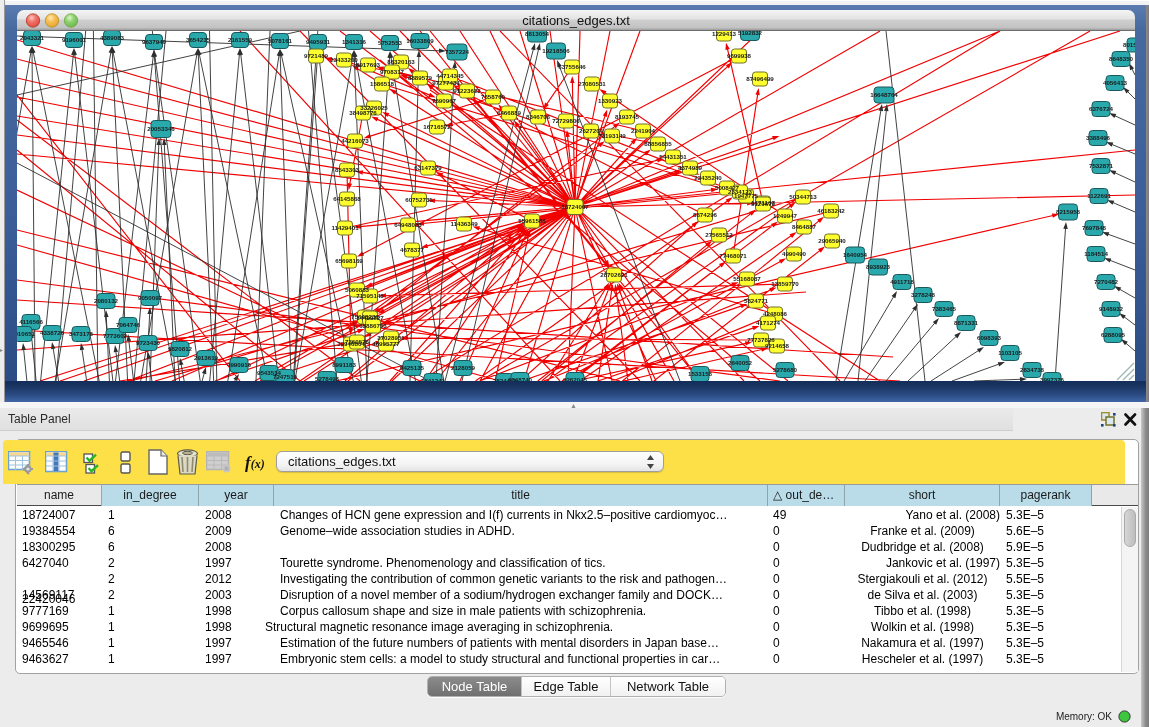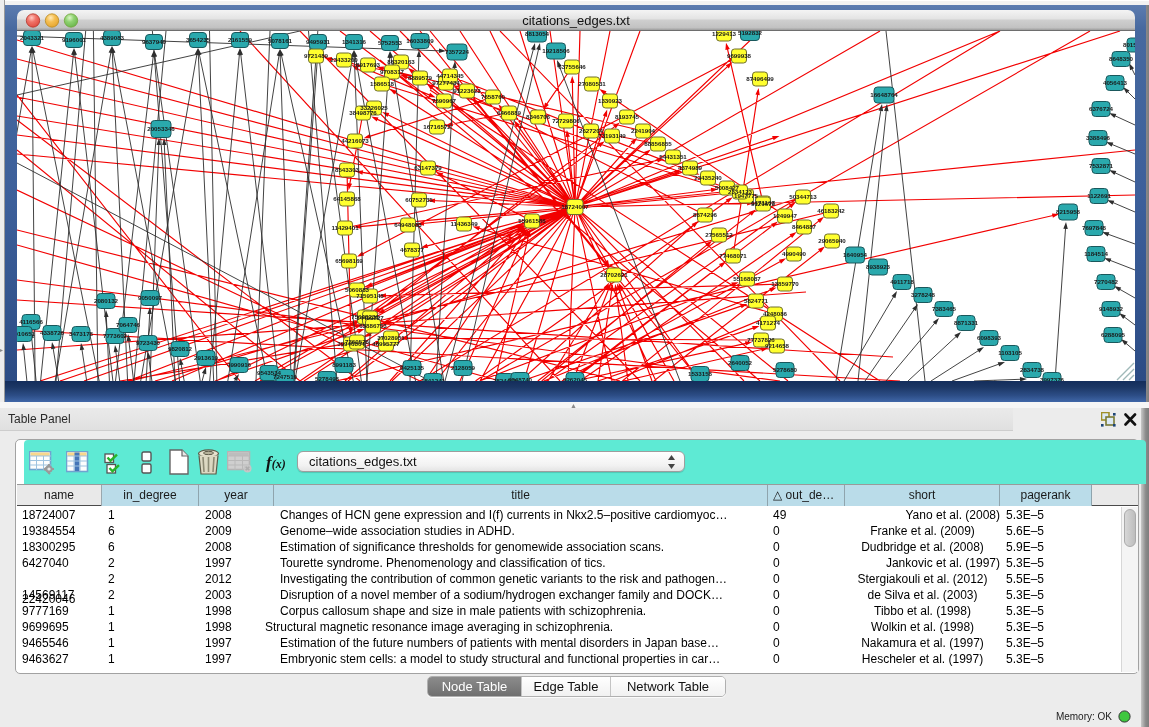--- a/index.html
+++ b/index.html
@@ -363,21 +363,21 @@
       <rect x="0" y="12" width="2.6" height="2.6" fill="#1d4575"></rect>
       <rect x="12" y="12" width="2.6" height="2.6" fill="#1d4575"></rect>
     </svg>
     <svg width="13" height="13" style="position:absolute;left:1124px;top:5px">
       <path d="M1.5 1.5L11 11.5M11 1.5L1.5 11.5" stroke="#111" stroke-width="2.6" stroke-linecap="round"></path>
     </svg>
   </div>
 
   <div class="abs" style="left:15px;top:31px;width:1124px;height:235px;background:#fff;border:1px solid #a2a2a2;border-radius:5px;"></div>
 
-  <div class="abs" style="left:24px;top:32px;width:1122px;height:44px;background:#5eead4;border-radius:4px 4px 0 0;">
+  <div class="abs" style="left:3px;top:32px;width:1122px;height:44px;background:#fde047;border-radius:4px 4px 0 0;">
 
     <svg width="27" height="24" style="position:absolute;left:5px;top:11px">
       <rect x="0.5" y="0.5" width="21" height="18" fill="#fdfdfd" stroke="#6fa3cf" stroke-width="1.6"></rect>
       <rect x="1.5" y="1.5" width="19" height="3.5" fill="#f9d78c"></rect>
       <path d="M7.5 5V19M14.5 5V19M1 9.5H22M1 14H22M1 5H22" stroke="#9ec3e0" stroke-width="1"></path>
       <g fill="#9a9a9a">
           <circle cx="20" cy="18" r="3.6"></circle>
       <rect x="19" y="13" width="2" height="10"></rect>
           <rect x="15" y="17" width="10" height="2"></rect>
       <rect x="16.2" y="14.2" width="2" height="8" transform="rotate(45 20 18)"></rect>
@@ -463,21 +463,20 @@
         <span style="position:absolute;left:188px;top:1px;">2009</span>
         <span style="position:absolute;left:263px;top:1px;">Genome–wide association studies in ADHD.</span>
         <span style="position:absolute;left:756px;top:1px;">0</span>
         <span style="position:absolute;left:828px;width:155px;text-align:center;top:1px;">Franke et al. (2009)</span>
         <span style="position:absolute;left:989px;top:1px;">5.6E–5</span>
       </div>
       <div style="position:absolute;left:0;top:32px;width:1104px;height:16px;">
         <span style="position:absolute;left:5px;top:1px;">18300295</span>
         <span style="position:absolute;left:91px;top:1px;">6</span>
         <span style="position:absolute;left:188px;top:1px;">2008</span>
-        <span style="position:absolute;left:263px;top:1px;">Estimation of significance thresholds for genomewide association scans.</span>
         <span style="position:absolute;left:756px;top:1px;">0</span>
         <span style="position:absolute;left:828px;width:155px;text-align:center;top:1px;">Dudbridge et al. (2008)</span>
         <span style="position:absolute;left:989px;top:1px;">5.9E–5</span>
       </div>
       <div style="position:absolute;left:0;top:48px;width:1104px;height:16px;">
         <span style="position:absolute;left:5px;top:1px;">6427040</span>
         <span style="position:absolute;left:91px;top:1px;">2</span>
         <span style="position:absolute;left:188px;top:1px;">1997</span>
         <span style="position:absolute;left:263px;top:1px;">Tourette syndrome. Phenomenology and classification of tics.</span>
         <span style="position:absolute;left:756px;top:1px;">0</span>

